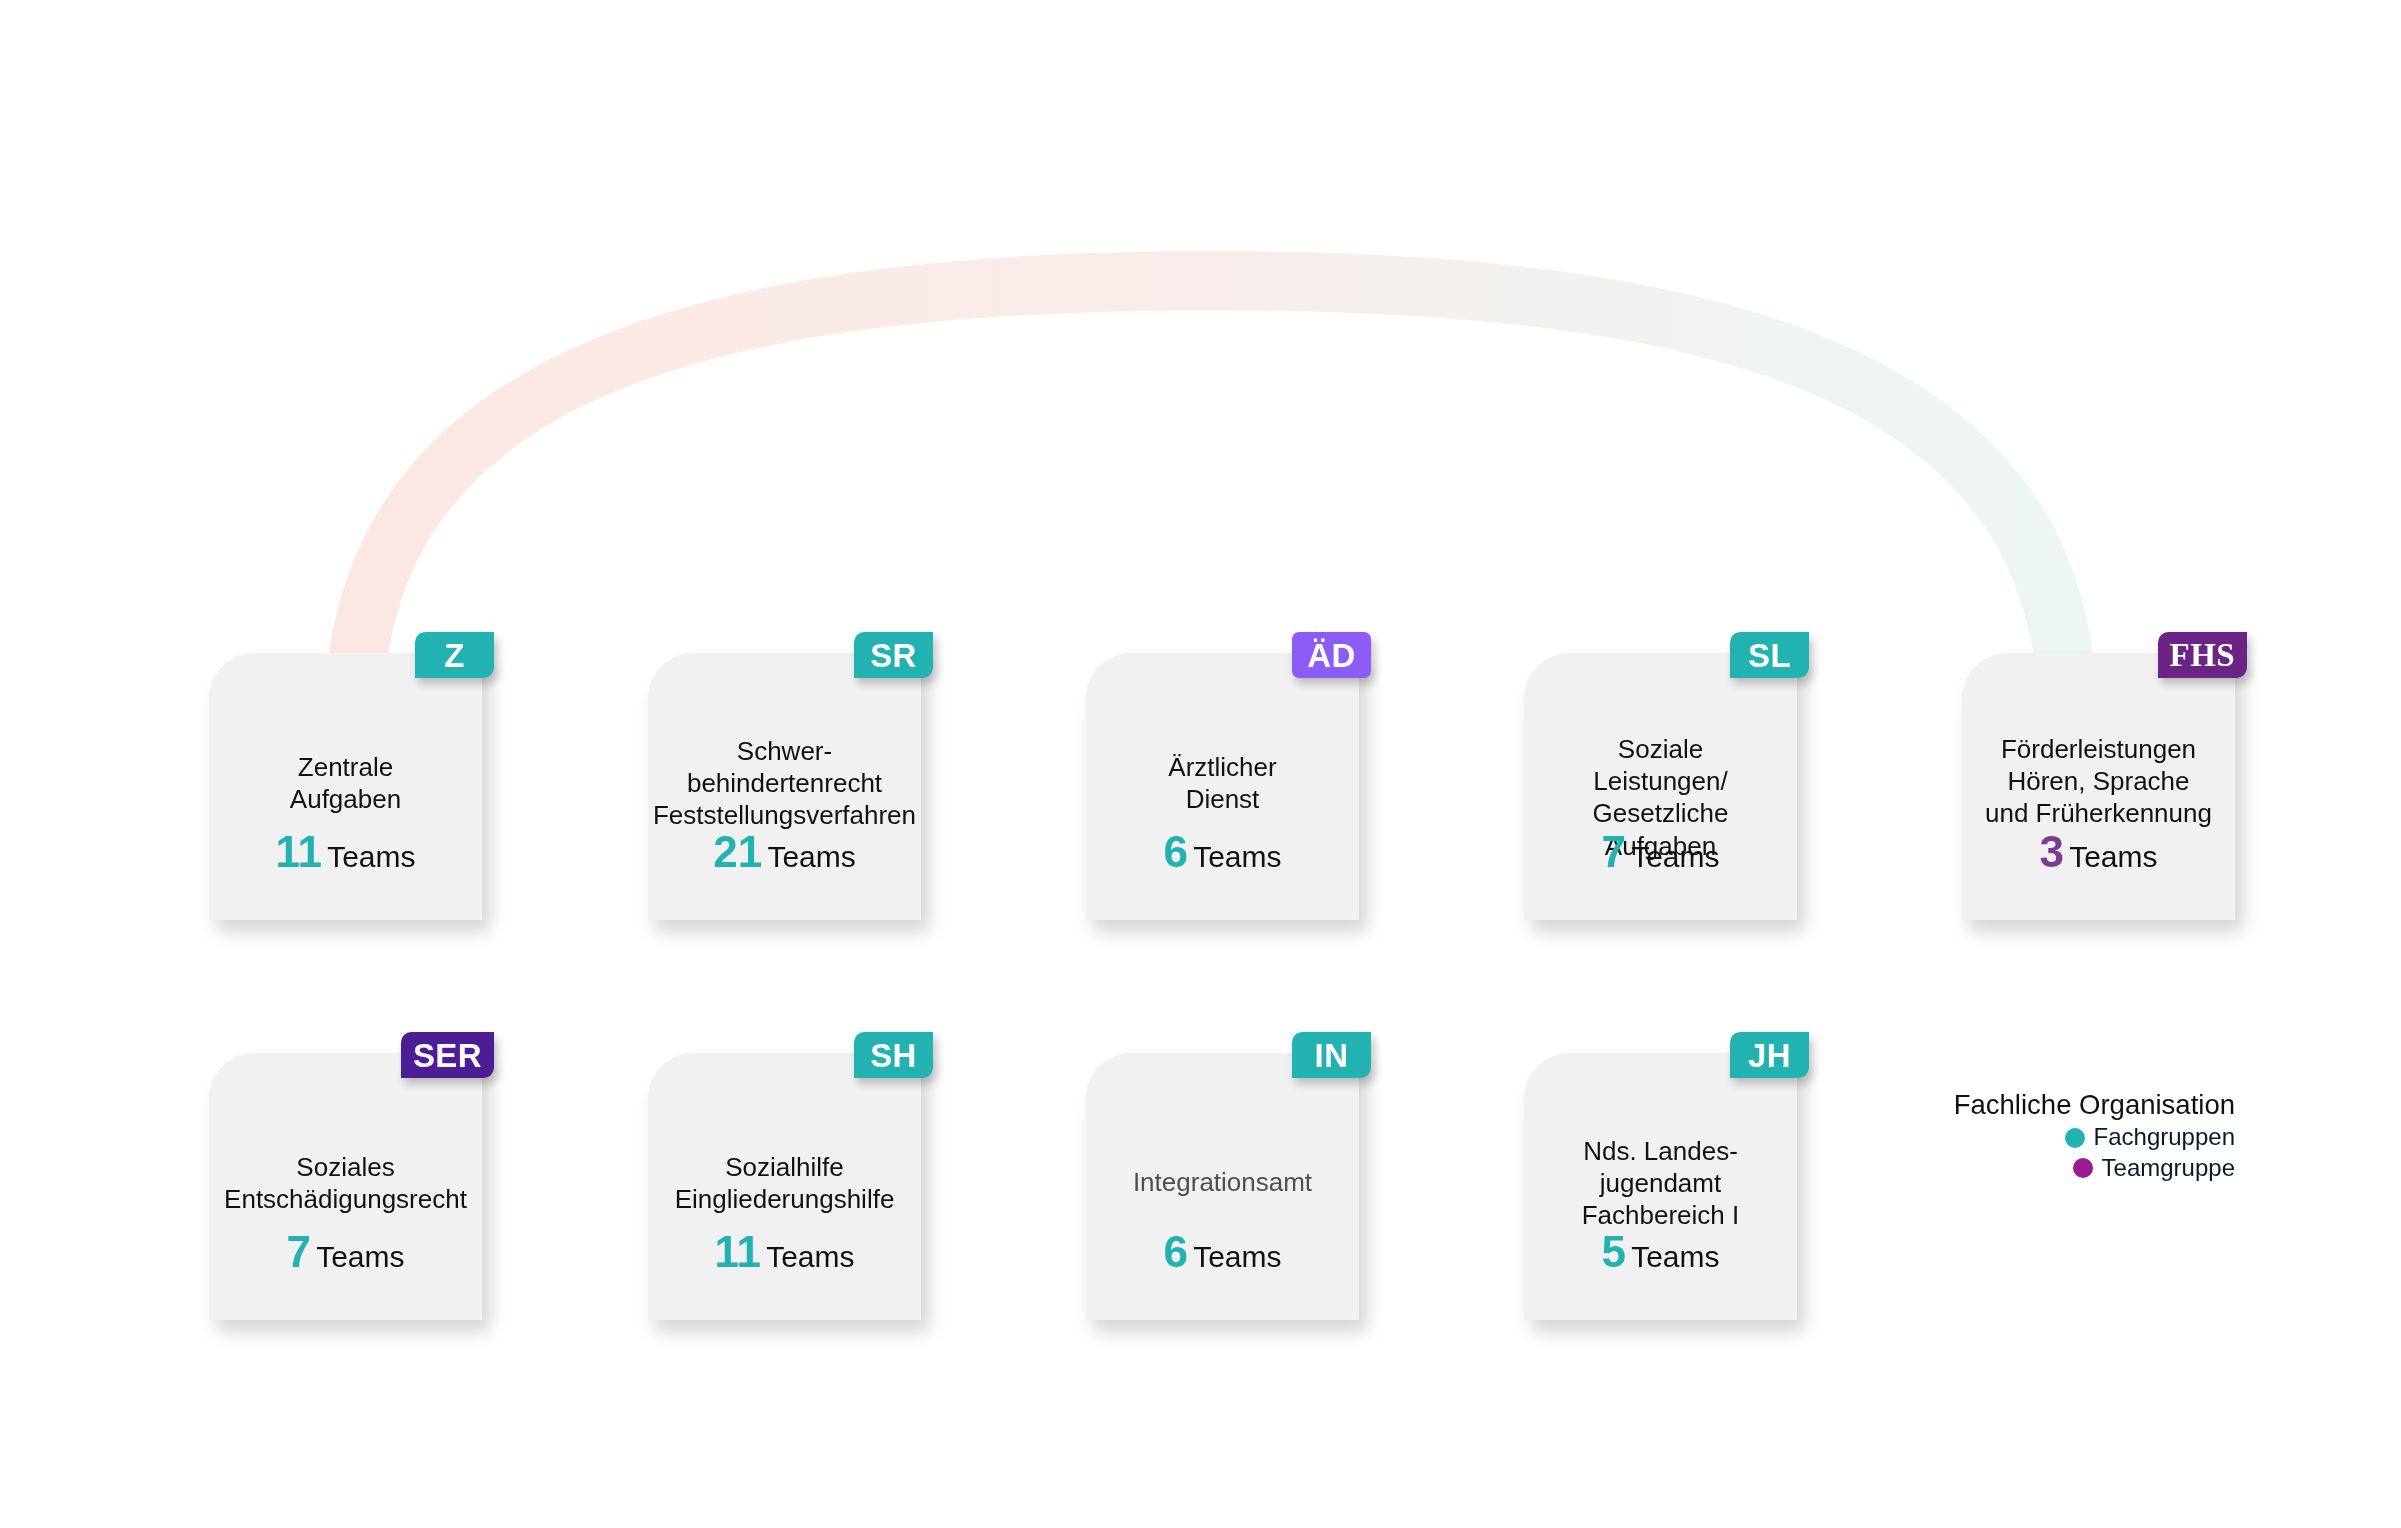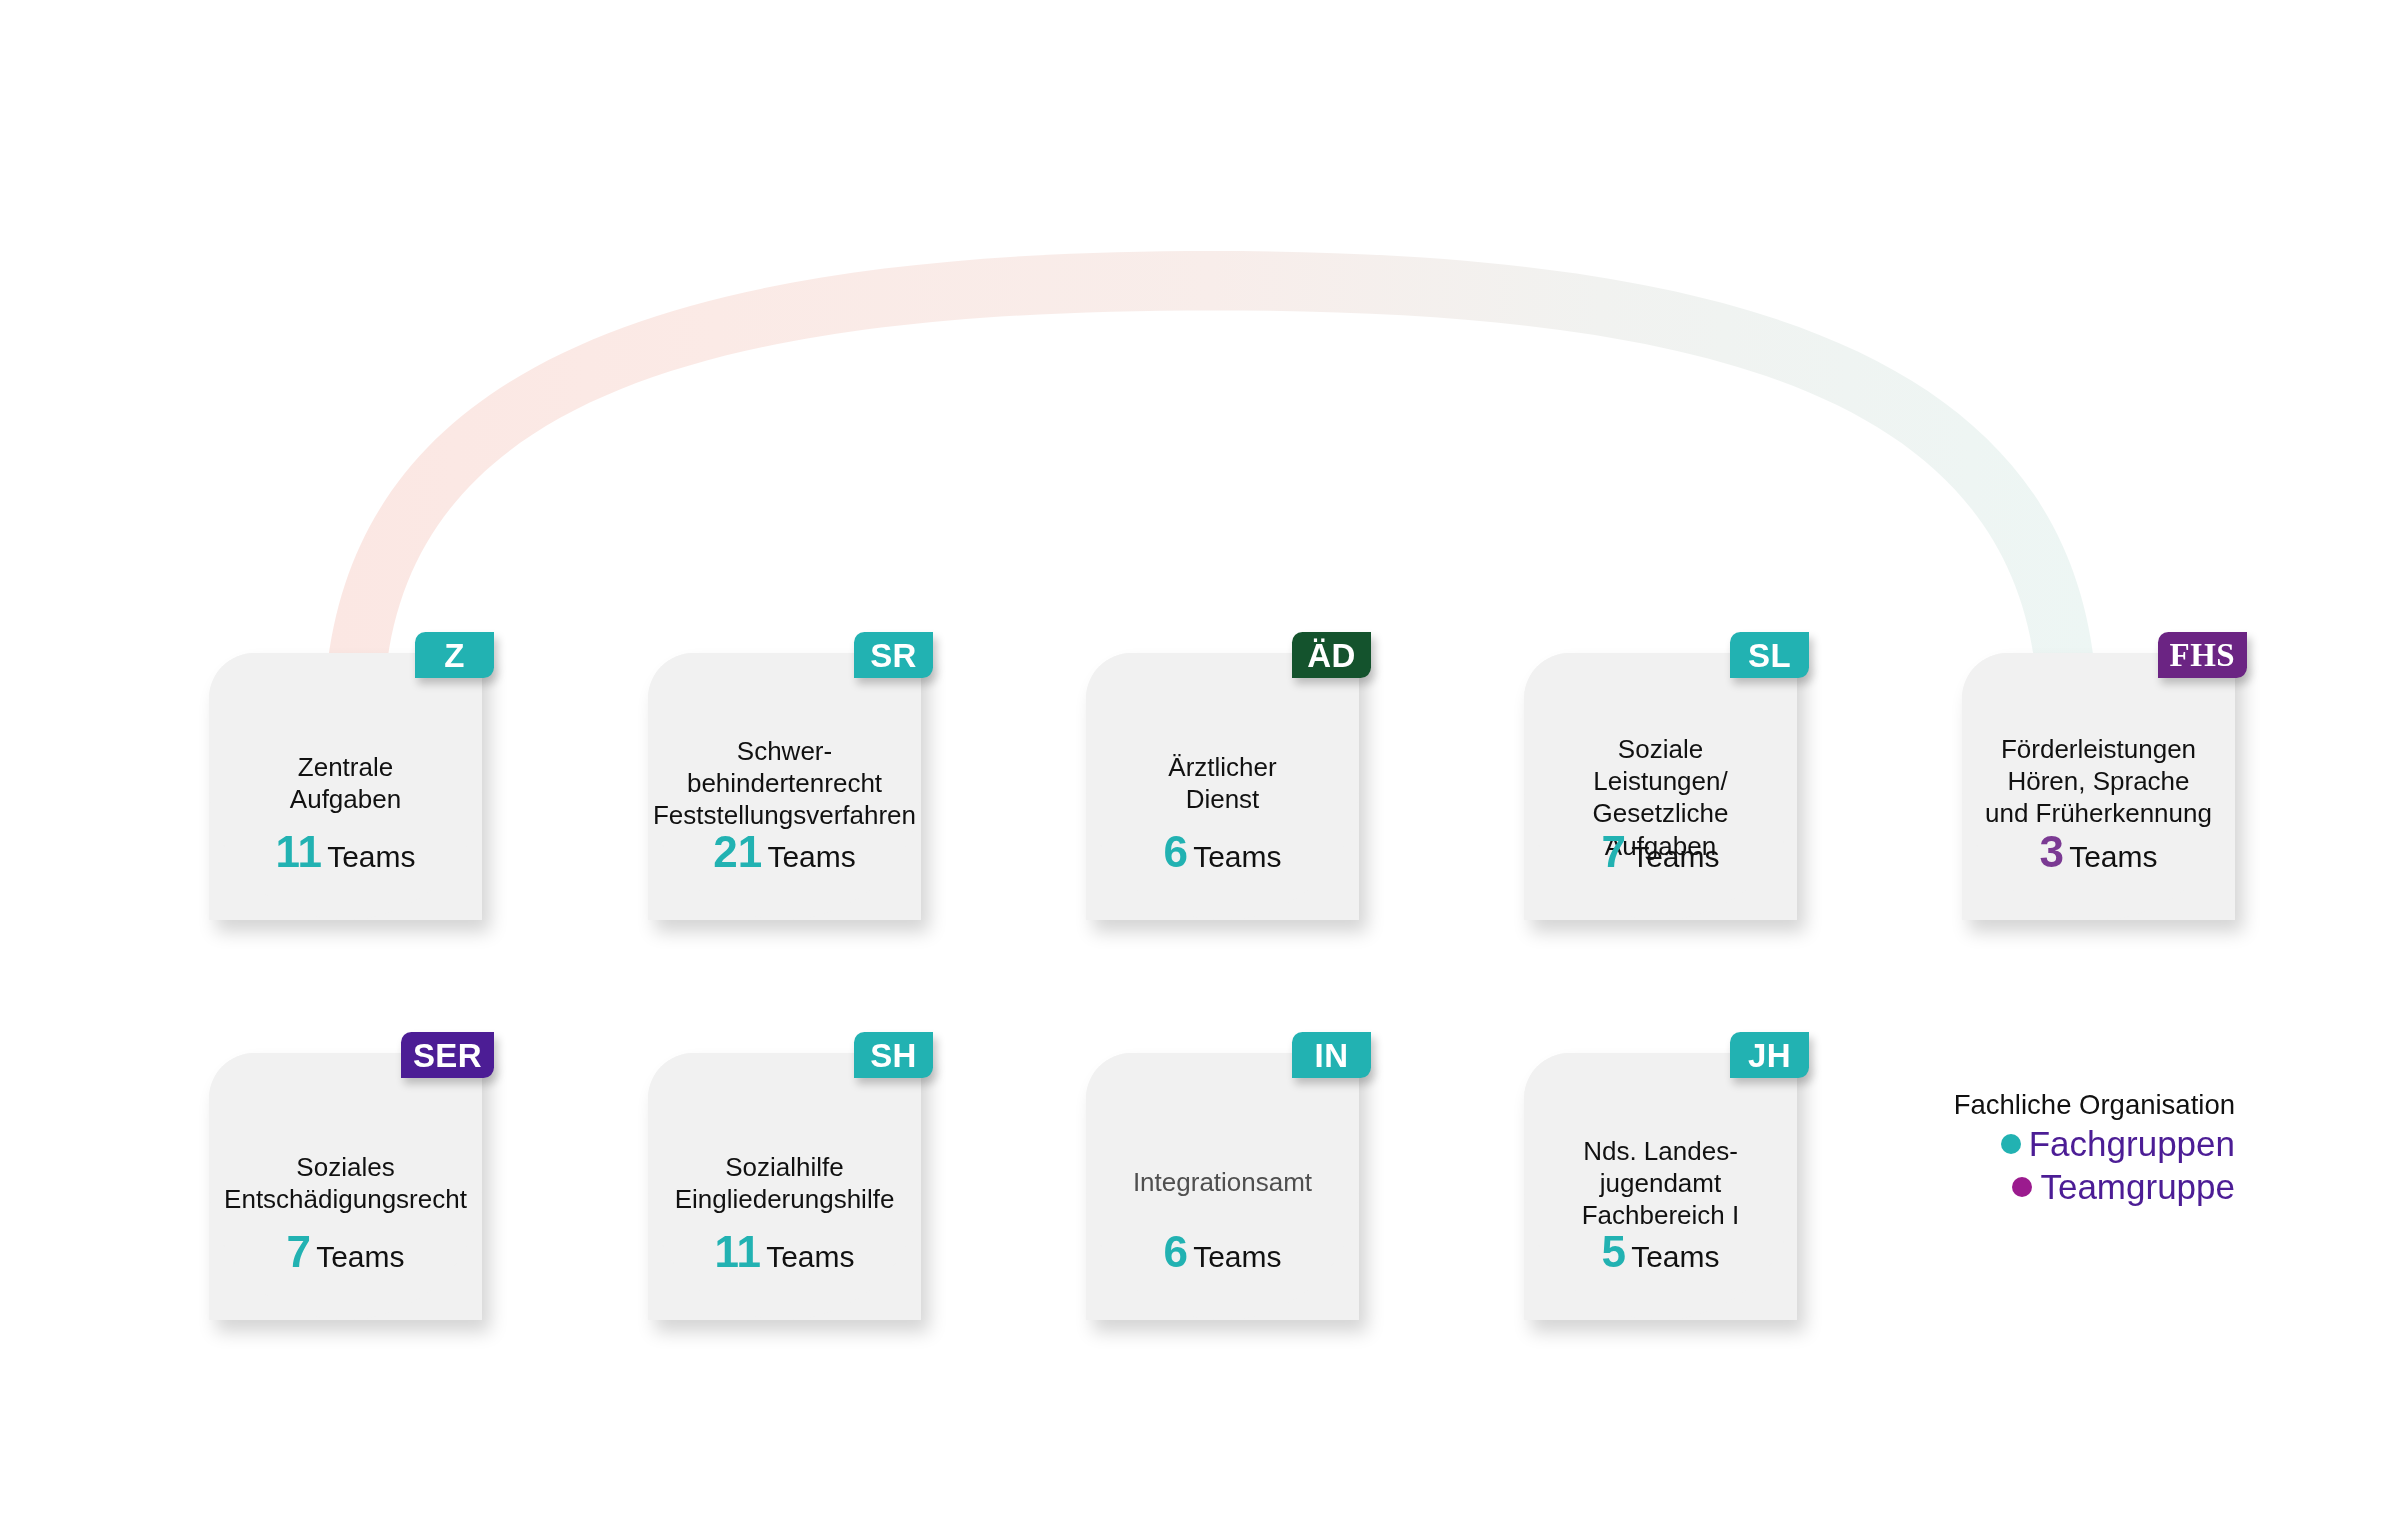--- a/index.html
+++ b/index.html
@@ -74,21 +74,21 @@
     display:flex;align-items:baseline;justify-content:center;
   }
   .count-num{font-size:44px;font-weight:700;line-height:1;}
   .count-word{font-size:30px;font-weight:400;color:#111111;line-height:1;margin-left:5.2px;}
 
   
   #legend{position:absolute;left:1849px;top:1090px;width:386px;text-align:right;}
   #legend-title{font-size:27.5px;color:#111111;line-height:1.12;white-space:nowrap;}
   .legend-row{display:flex;align-items:center;justify-content:flex-end;margin-top:3.7px;}
   .legend-dot{width:20px;height:20px;border-radius:50%;margin-right:8.2px;flex:0 0 auto;}
-  .legend-label{font-size:35px;color:#4c1d95;line-height:1.12;white-space:nowrap;}
+  .legend-label{font-size:24px;color:#0f172a;line-height:1.12;white-space:nowrap;}
 </style>
 </head>
 <body>
 
 <div id="stage">
 
   <svg id="arc-layer" viewBox="0 0 3234 2059" preserveAspectRatio="none" aria-hidden="true">
     <defs>
       <linearGradient id="arcGrad" x1="0" y1="0" x2="1" y2="0">
         <stop offset="0%" stop-color="#FBE7E3"></stop>
@@ -137,21 +137,21 @@
         </div>
       </div>
       <div class="card" style="left: 1086px; top: 653px;">
         <div class="card-inner">
           <div class="card-title" style="top: 98px;">Ärztlicher
 Dienst</div>
           <div class="card-count" style="top: 177px;">
             <span class="count-num" style="color: rgb(34, 178, 178);">6</span>
             <span class="count-word">Teams</span>
           </div>
-          <div class="badge" style="background: #14532d;">
+          <div class="badge" style="background: #8b5cf6; border-radius: 7px;">
             <span class="badge-text">ÄD</span>
           </div>
         </div>
       </div>
       <div class="card" style="left: 1524px; top: 653px;">
         <div class="card-inner">
           <div class="card-title" style="top: 80px;">Soziale
 Leistungen/
 Gesetzliche
 Aufgaben</div>

